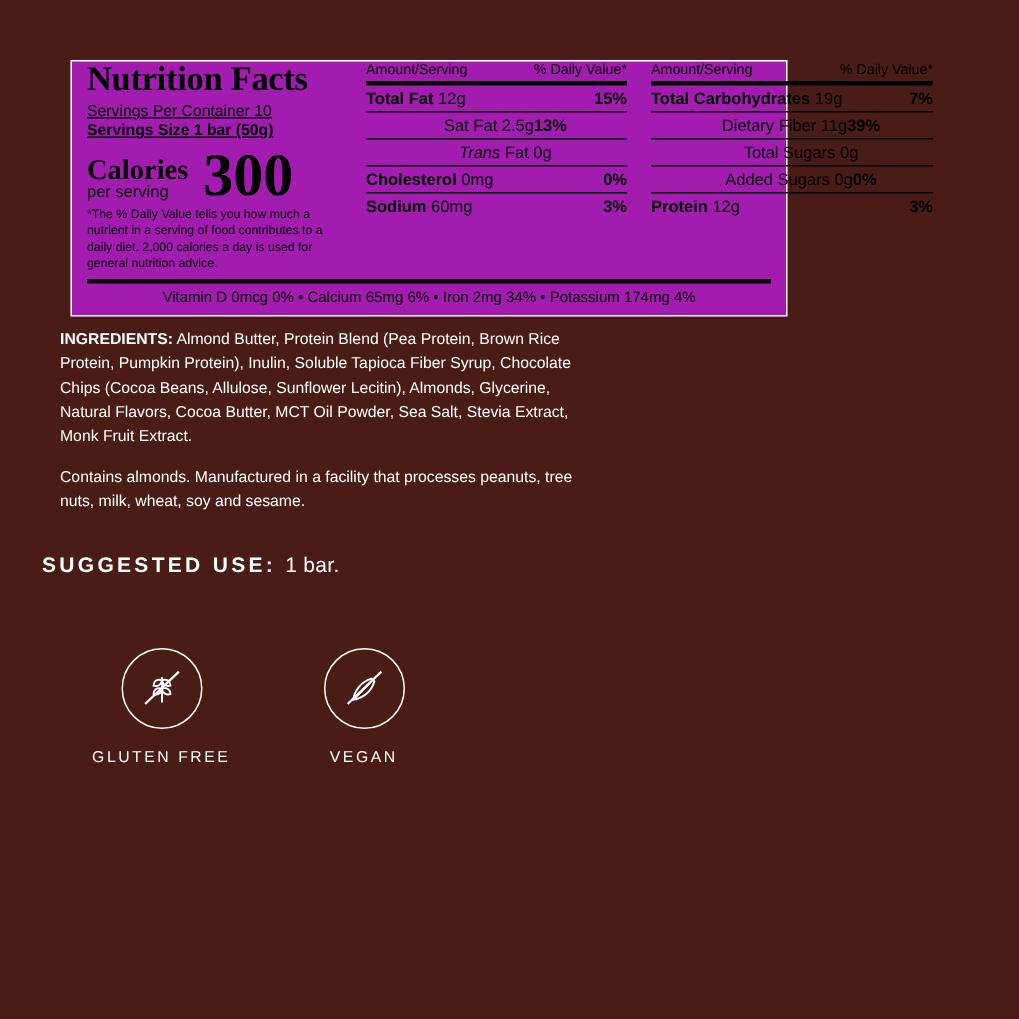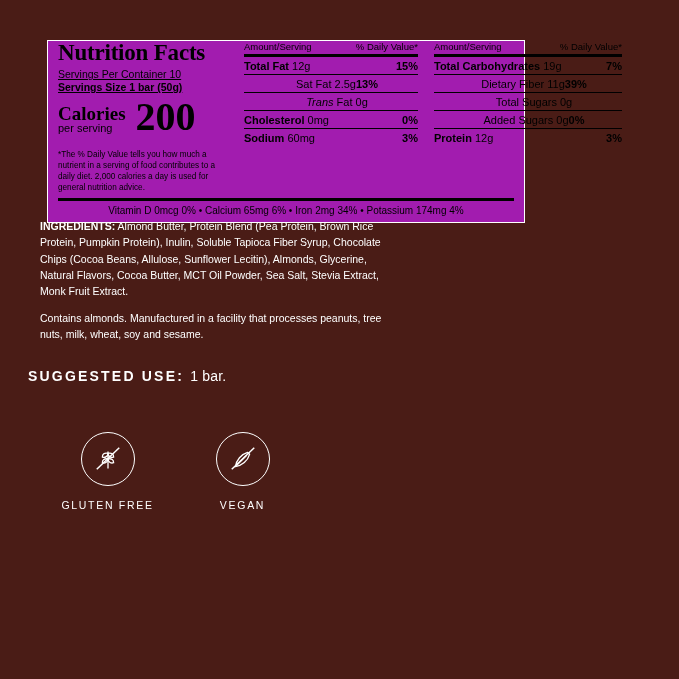--- a/index.html
+++ b/index.html
@@ -90,21 +90,21 @@
   .nf-cal-num {
     font-family: "Liberation Serif", serif;
     font-size: 40px;
     font-weight: 700;
     line-height: 0.95;
     margin-left: 10px;
   }
   .nf-footnote {
     font-size: 8.2px;
     line-height: 1.32;
-    margin-top: 14px;
+    margin-top: 2px;
   }
 
   .nf-colhead {
     display: flex;
     justify-content: space-between;
     font-size: 9.5px;
     padding-bottom: 2px;
   }
   .nf-line {
     display: flex;
@@ -214,21 +214,21 @@
 
     <div class="nf-col-left">
       <div class="nf-title">Nutrition Facts</div>
       <div class="nf-serv">Servings Per Container 10</div>
       <div class="nf-serv bold">Servings Size 1 bar (50g)</div>
       <div class="nf-cal-row">
         <div class="nf-cal-labels">
           <span class="nf-cal-word">Calories</span>
           <span class="nf-cal-sub">per serving</span>
         </div>
-        <div class="nf-cal-num">200</div>
+        <div class="nf-cal-num">300</div>
       </div>
       <div class="nf-footnote">*The % Daily Value tells you how much a nutrient in a serving of food contributes to a daily diet. 2,000 calories a day is used for general nutrition advice.</div>
     </div>
 
     <div class="nf-col-mid">
       <div class="nf-colhead">
         <span>Amount/Serving</span>
         <span>% Daily Value*</span>
       </div>
       <div id="left-rows">

